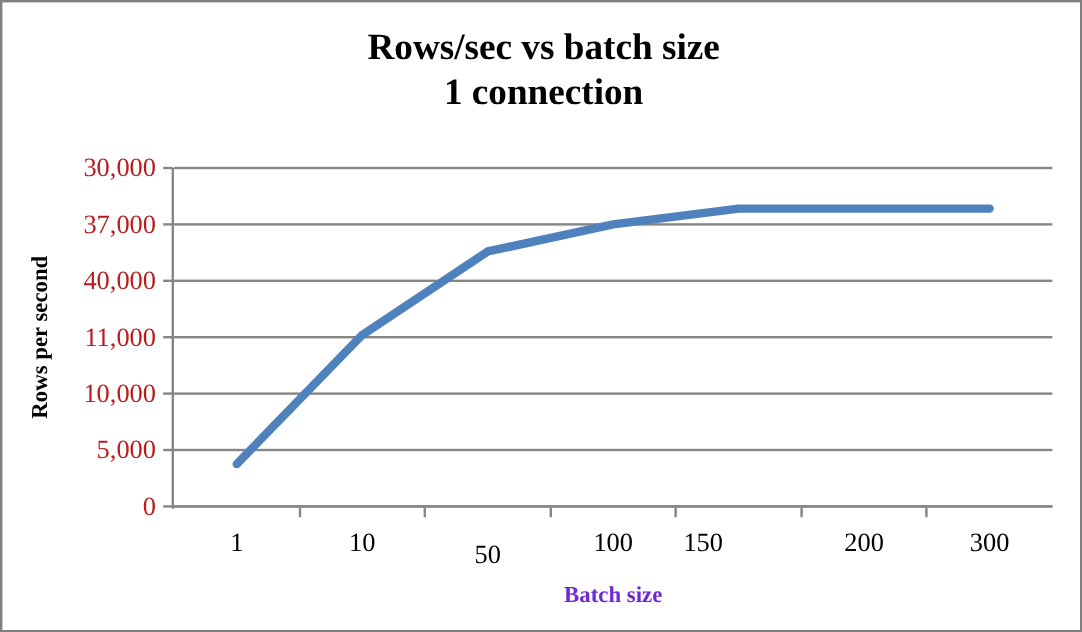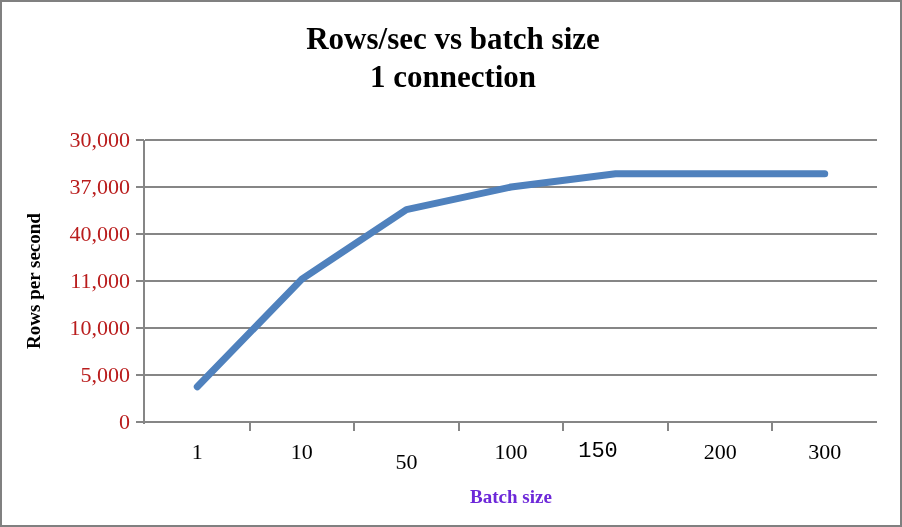--- a/index.html
+++ b/index.html
@@ -203,21 +203,21 @@
       <div class="x-tick" style="left: 455.714px;"></div>
       <div class="x-tick" style="left: 560.286px;"></div>
       <div class="x-tick" style="left: 664.857px;"></div>
       <div class="x-tick" style="left: 769.429px;"></div>
     </div>
   <div id="x-tick-labels">
       <div class="x-tick-label" style="left: 195.286px;">1</div>
       <div class="x-tick-label" style="left: 299.857px;">10</div>
       <div class="x-tick-label" style="left: 404.429px; margin-top: 10px;">50</div>
       <div class="x-tick-label" style="left: 509px;">100</div>
-      <div class="x-tick-label" style="left: 596px; font-family: Liberation Mono, monospace;">150</div>
+      <div class="x-tick-label" style="left: 584px;">150</div>
       <div class="x-tick-label" style="left: 718.143px;">200</div>
       <div class="x-tick-label" style="left: 822.714px;">300</div>
     </div>
 
   <div id="x-axis-title">
     <span>Batch size</span>
   </div>
 
   <svg id="series-svg" viewBox="0 0 902 527" preserveAspectRatio="none">
       <polyline points="195.28571428571428,384.75 299.8571428571429,277.12 404.42857142857144,207.56 509,185 613.5714285714286,171.84 718.1428571428571,171.84 822.7142857142857,171.84" fill="none" stroke="#4F81BD" stroke-width="7" stroke-linecap="round" stroke-linejoin="round"></polyline>

